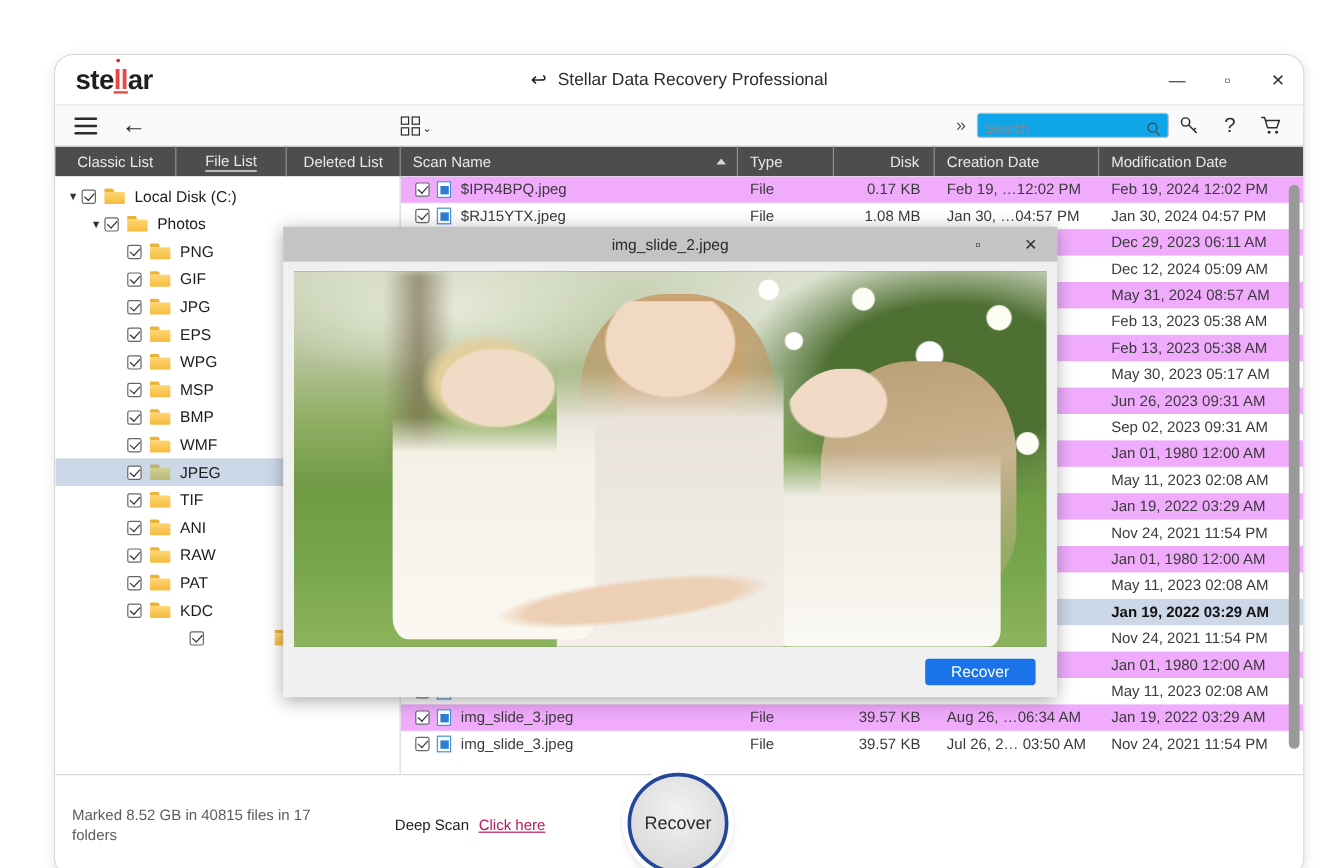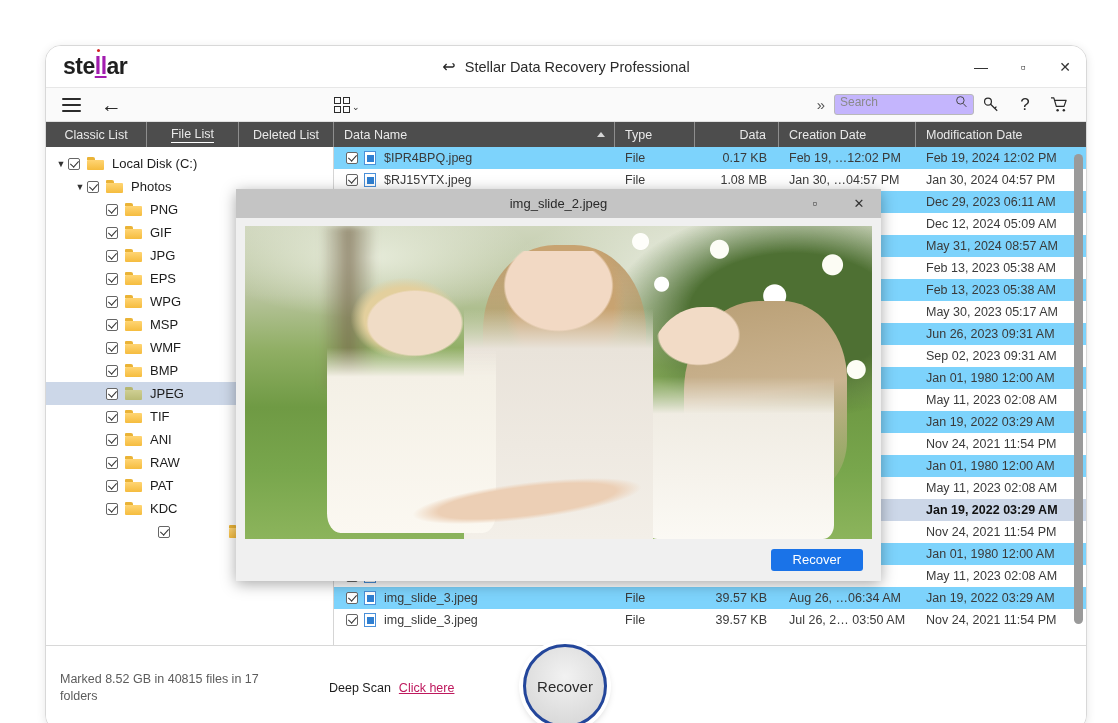--- a/index.html
+++ b/index.html
@@ -22,21 +22,21 @@
 
   
   .titlebar {
     height: 41px; background: #ffffff;
     display: flex; align-items: center; position: relative;
   }
   .logo {
     margin-left: 17px; font-size: 23px; font-weight: 700;
     color: #1f1f1f; letter-spacing: -.5px; display: flex; align-items: baseline;
   }
-  .logo .red { color: #a21caf; position: relative; text-decoration: underline; }
+  .logo .red { color: #ef4444; position: relative; text-decoration: underline; }
   .logo .red::after{
     content:""; position:absolute; top:-4px; left:2px; width:3px;height:3px;
     background:#d32020; border-radius:50%;
   }
   .title-center {
     position: absolute; left: 0; right: 0; text-align: center;
     font-size: 14.5px; color: #2b2b2b; pointer-events: none;
     display: flex; align-items: center; justify-content: center; gap: 9px;
   }
   .title-center .backicon { font-size: 16px; color:#222; }
@@ -59,22 +59,22 @@
   .hamburger i { display:block; height: 2px; background: #2b2b2b; border-radius: 1px; }
   .backarrow { margin-left: 20px; font-size: 21px; line-height: 1; color: #2b2b2b; }
   .gridicon { position: absolute; left: 288px; display: flex; align-items: flex-end; gap: 2px; }
   .grid4 { display: grid; grid-template-columns: 7px 7px; grid-template-rows: 7px 7px; gap: 2px; }
   .grid4 span { border: 1.6px solid #2b2b2b; }
   .chev { font-size: 9px; color: #2b2b2b; margin-bottom: 1px; }
 
   .tb-right { margin-left: auto; display: flex; align-items: center; padding-right: 10px; gap: 0; }
   .dblchev { font-size: 15px; color: #555; margin-right: 9px; }
   .searchbox {
-    width: 140px; height: 21px; border: 1px solid #b9b9b9; border-radius: 3px;
-    background: #c4b5fd; display: flex; align-items: flex-start; padding: 0 5px;
+    width: 160px; height: 21px; border: 1px solid #b9b9b9; border-radius: 3px;
+    background: #0ea5e9; display: flex; align-items: flex-end; padding: 0 5px;
   }
   .searchbox input {
     border: 0; outline: 0; font-size: 12px; width: 100%;
     font-family: "Liberation Sans", sans-serif; color: #333; background: transparent;
   }
   .searchbox input::placeholder { color: #8a8a8a; }
   .mag { width: 13px; height: 13px; flex: none; }
   .tb-icon-btn { width: 34px; display: flex; align-items: center; justify-content: center;
     font-size: 17px; color: #2b2b2b; }
 
@@ -128,21 +128,21 @@
     content: ""; position: absolute; left: 0; top: 2.5px; width: 17px; height: 10.5px;
     background: linear-gradient(#ffd574, #f5bc3e); border-radius: 1px;
   }
   .folder.olive::after { background: linear-gradient(#cfcf93, #b9bb76); }
   .folder.olive::before { background: #b5b66f; }
 
   .filelist { flex: 1; position: relative; overflow: hidden; background: #fff; }
   .frow {
     display: flex; align-items: center; height: 22px; font-size: 12.5px; color: #3a3a3a;
   }
-  .frow.alt { background: #7dd3fc; }
+  .frow.alt { background: #f0abfc; }
   .frow.selected { background: #ccd7e8; color: #111; font-weight: 700; }
   .fc-name { width: 281px; display: flex; align-items: center; padding-left: 12px; }
   .fc-name .cbx { margin-right: 6px; }
   .docico {
     width: 12px; height: 14px; margin-right: 8px; flex: none; position: relative;
     background: #fff; border: 1px solid #4a90d9;
   }
   .docico::after {
     content:""; position:absolute; left:2px; top:3px; width:7px; height:7px;
     background:#2f7fd1;
@@ -349,28 +349,28 @@
         <span>Classic List</span>
       </div>
     <div class="tab t2 active">
         <span>File List</span>
       </div>
     <div class="tab t3">
         <span>Deleted List</span>
       </div>
     <div class="colhead">
       <div class="col name">
-        <span>Data Name</span>
+        <span>Scan Name</span>
         <span class="sortarrow"></span>
       </div>
       <div class="col type">
           <span>Type</span>
         </div>
       <div class="col size">
-          <span>Data</span>
+          <span>Disk</span>
         </div>
       <div class="col cdate">
           <span>Creation Date</span>
         </div>
       <div class="col mdate">
           <span>Modification Date</span>
         </div>
     </div>
   </div>
 
@@ -421,27 +421,27 @@
         <div class="tnode" style="padding-left: 46px;">
           <span class="twist"></span>
           <span class="cbx"></span>
           <span class="folder"></span>
           <span>MSP</span>
         </div>
         <div class="tnode" style="padding-left: 46px;">
           <span class="twist"></span>
           <span class="cbx"></span>
           <span class="folder"></span>
+          <span>BMP</span>
+        </div>
+        <div class="tnode" style="padding-left: 46px;">
+          <span class="twist"></span>
+          <span class="cbx"></span>
+          <span class="folder"></span>
           <span>WMF</span>
-        </div>
-        <div class="tnode" style="padding-left: 46px;">
-          <span class="twist"></span>
-          <span class="cbx"></span>
-          <span class="folder"></span>
-          <span>BMP</span>
         </div>
         <div class="tnode sel" style="padding-left: 46px;">
           <span class="twist"></span>
           <span class="cbx"></span>
           <span class="folder olive"></span>
           <span>JPEG</span>
         </div>
         <div class="tnode" style="padding-left: 46px;">
           <span class="twist"></span>
           <span class="cbx"></span>

